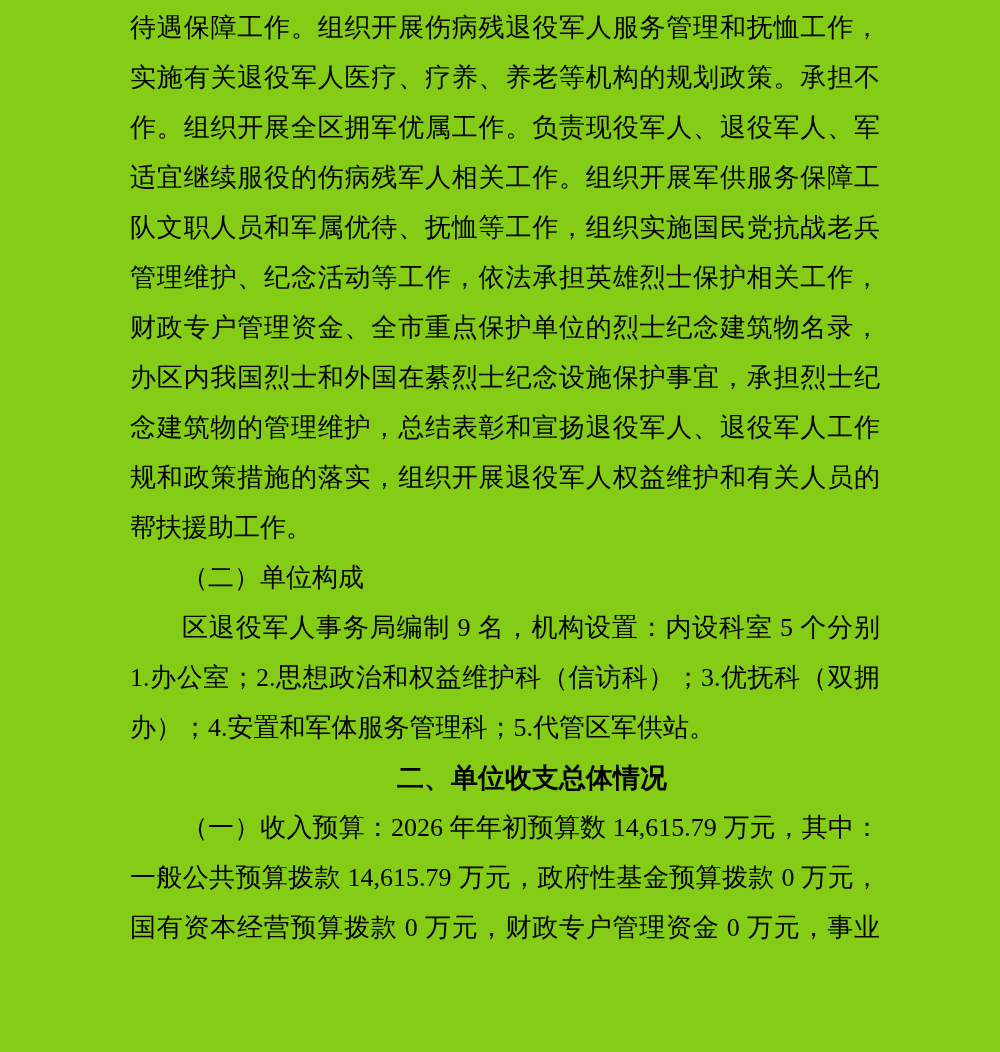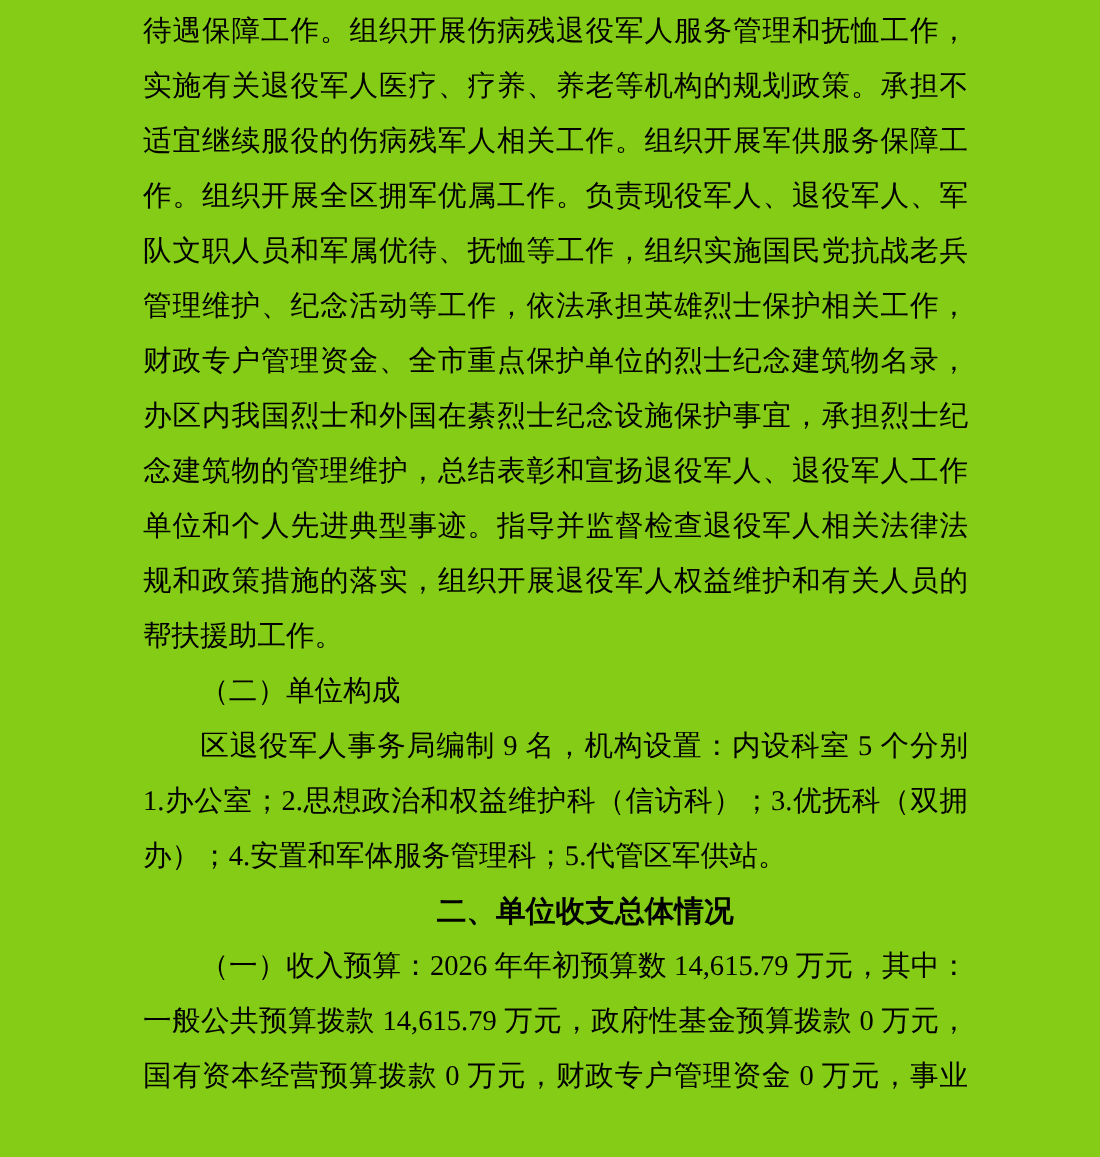--- a/index.html
+++ b/index.html
@@ -45,28 +45,27 @@
     text-align: center;
   }
 </style>
 </head>
 <body>
 
 <div class="page">
   <div class="textblock" id="textblock">
       <div class="line body fill">待遇保障工作。组织开展伤病残退役军人服务管理和抚恤工作，</div>
       <div class="line body fill">实施有关退役军人医疗、疗养、养老等机构的规划政策。承担不</div>
+      <div class="line body fill">作。组织开展全区拥军优属工作。负责现役军人、退役军人、军</div>
       <div class="line body fill">适宜继续服役的伤病残军人相关工作。组织开展军供服务保障工</div>
-      <div class="line body fill">作。组织开展全区拥军优属工作。负责现役军人、退役军人、军</div>
       <div class="line body fill">队文职人员和军属优待、抚恤等工作，组织实施国民党抗战老兵</div>
       <div class="line body fill">管理维护、纪念活动等工作，依法承担英雄烈士保护相关工作，</div>
       <div class="line body fill">财政专户管理资金、全市重点保护单位的烈士纪念建筑物名录，承</div>
       <div class="line body fill">办区内我国烈士和外国在綦烈士纪念设施保护事宜，承担烈士纪</div>
       <div class="line body fill">念建筑物的管理维护，总结表彰和宣扬退役军人、退役军人工作</div>
-      <div class="line body fill">单位和个人先进典型事迹。指导并监督检查退役军人相关法律法</div>
       <div class="line body fill">规和政策措施的落实，组织开展退役军人权益维护和有关人员的</div>
       <div class="line body">帮扶援助工作。</div>
       <div class="line body indent">（二）单位构成</div>
       <div class="line body indent fill">区退役军人事务局编制 9 名，机构设置：内设科室 5 个分别是:</div>
       <div class="line body fill">1.办公室；2.思想政治和权益维护科（信访科）；3.优抚科（双拥</div>
       <div class="line body">办）；4.安置和军体服务管理科；5.代管区军供站。</div>
       <div class="line heading indent">二、单位收支总体情况</div>
       <div class="line body indent fill">（一）收入预算：2026 年年初预算数 14,615.79 万元，其中：</div>
       <div class="line body fill">一般公共预算拨款 14,615.79 万元，政府性基金预算拨款 0 万元，</div>
       <div class="line body fill">国有资本经营预算拨款 0 万元，财政专户管理资金 0 万元，事业收</div>

